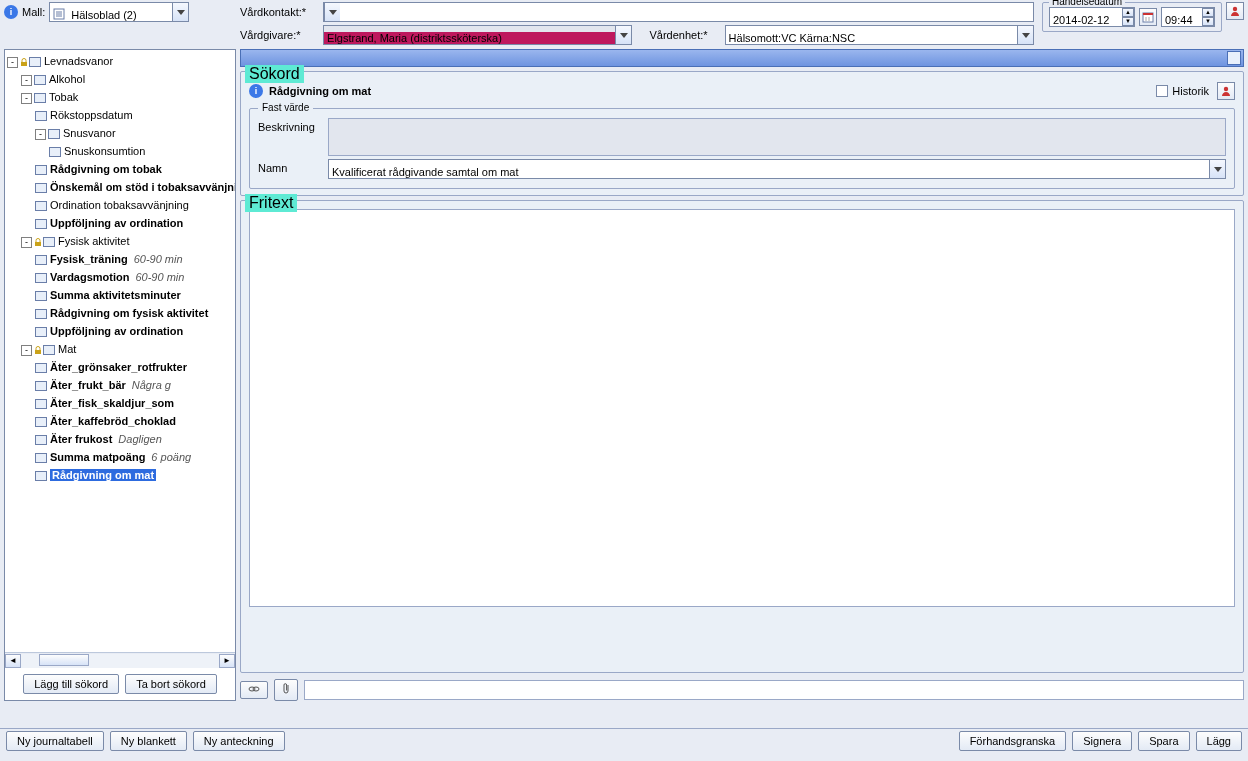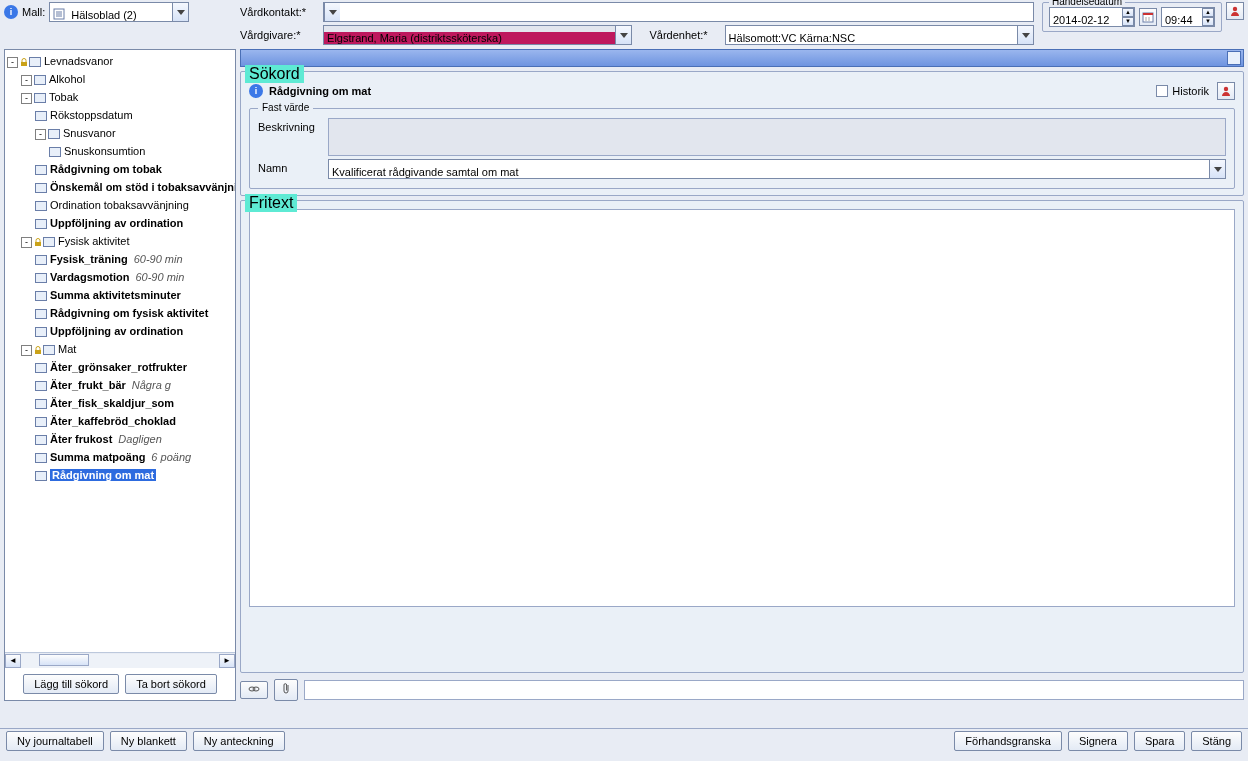--- a/index.html
+++ b/index.html
@@ -266,14 +266,14 @@
 </div>
 
 <div class="footer">
   <div class="btnp">Ny journaltabell</div>
   <div class="btnp">Ny blankett</div>
   <div class="btnp">Ny anteckning</div>
   <div class="spacer"></div>
   <div class="btnp">Förhandsgranska</div>
   <div class="btnp">Signera</div>
   <div class="btnp">Spara</div>
-  <div class="btnp">Stäng</div>
+  <div class="btnp">Lägg</div>
 </div>
 
 </body></html>

